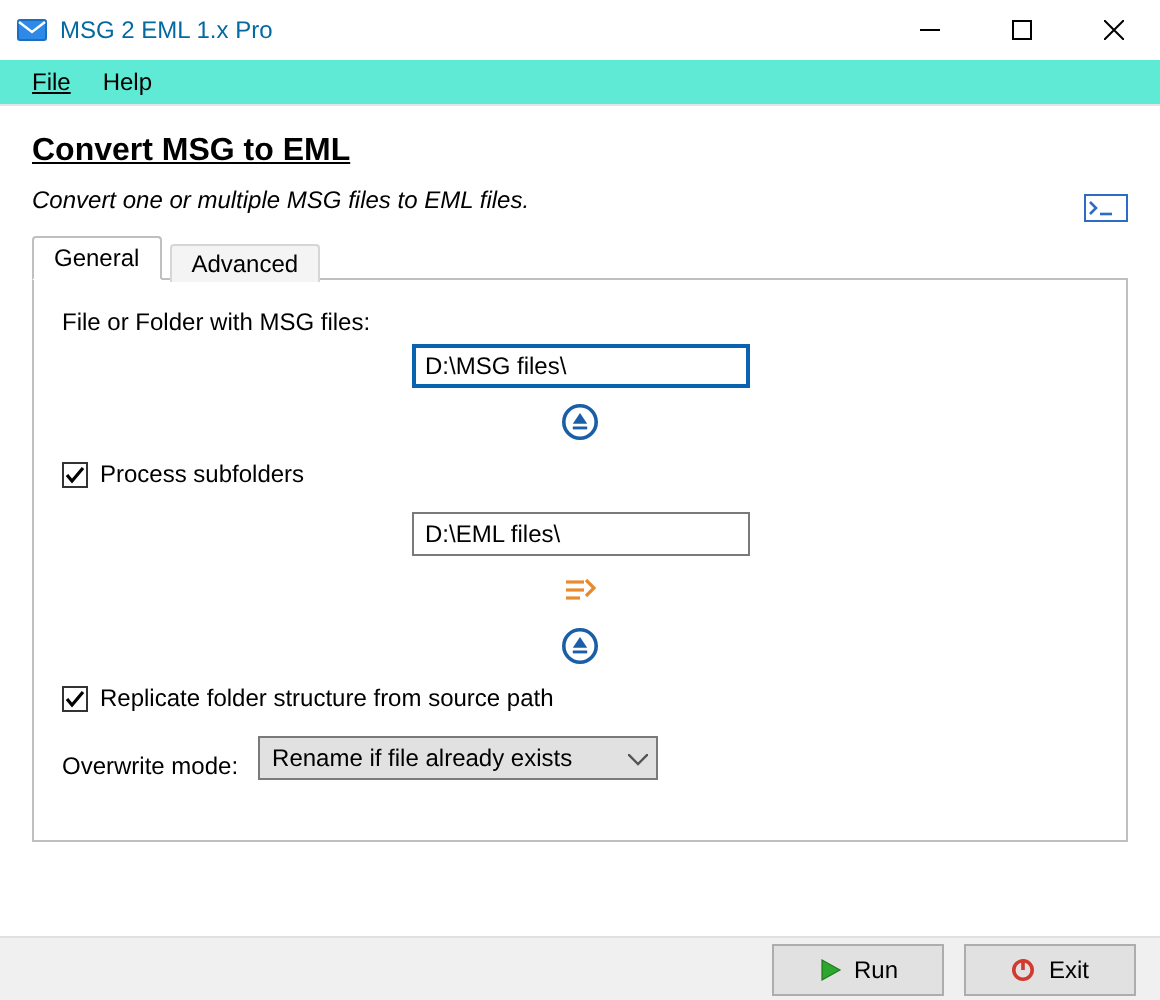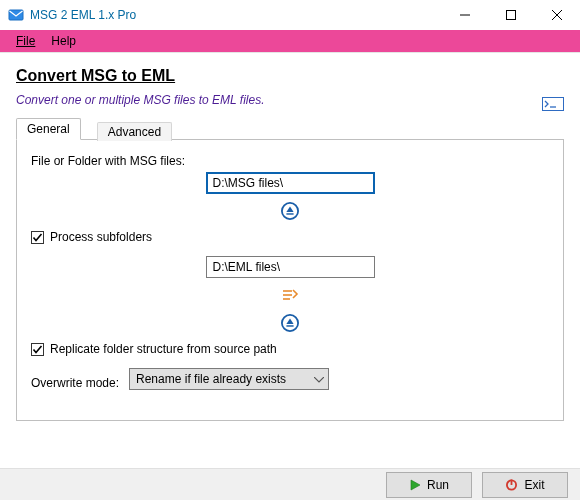--- a/index.html
+++ b/index.html
@@ -4,35 +4,35 @@
 <style>
 * { box-sizing: border-box; margin: 0; padding: 0; }
 body { font-family: "Segoe UI", Tahoma, sans-serif; font-size: 12px; color: #000; background: #fff; width: 580px; height: 500px; overflow: hidden; }
 
 .titlebar { height: 30px; display: flex; align-items: center; padding: 0 0 0 8px; background: #fff; }
 .titlebar .app-icon { width: 16px; height: 16px; margin-right: 6px; display: inline-flex; align-items: center; justify-content: center; }
 .titlebar .title { font-size: 12px; color: #0369a1; flex: 0 0 auto; }
 .titlebar .spacer { flex: 1; }
 .win-btn { width: 46px; height: 30px; display: inline-flex; align-items: center; justify-content: center; background: transparent; border: none; }
 
-.menubar { height: 22px; display: flex; align-items: center; padding: 0 10px; gap: 4px; background: #ec4899; }
+.menubar { height: 22px; display: flex; align-items: center; padding: 0 10px; gap: 4px; background: #5eead4; }
 .menu-item { padding: 2px 6px; text-decoration: underline; text-decoration-color: transparent; }
 .menu-item .ul { text-decoration: underline; }
 
 .sep { height: 1px; background: #e5e5e5; margin: 0 0 0 0; }
 
 .content { padding: 14px 16px 10px 16px; }
 .heading { font-size: 16px; font-weight: 700; margin-bottom: 8px; text-decoration: underline; }
 .subheading-row { display: flex; align-items: center; justify-content: space-between; }
-.subheading { font-style: italic; font-size: 12px; color: #4c1d95; margin-bottom: 10px; }
+.subheading { font-style: italic; font-size: 12px; color: #000000; margin-bottom: 10px; }
 .term-icon { width: 22px; height: 16px; display: inline-flex; }
 
 .tabs { position: relative; }
 .tab-strip { display: flex; align-items: flex-end; height: 22px; position: relative; z-index: 2; }
-.tab { border: 1px solid #bfbfbf; border-bottom: none; padding: 3px 10px; font-size: 12px; background: #fff; margin-right: 16px; position: relative; top: 1px; border-radius: 2px 2px 0 0; text-align: center;}
+.tab { border: 1px solid #bfbfbf; border-bottom: none; padding: 3px 10px; font-size: 12px; background: #fff; margin-right: 4px; position: relative; top: 1px; border-radius: 2px 2px 0 0; text-align: center;}
 .tab.active { background: #fff; border-bottom: 1px solid #fff; }
 .tab.inactive { background: #f4f4f4; border-color: #d6d6d6; top: 2px; padding: 2px 10px;}
 .tab-panel { border: 1px solid #bfbfbf; padding: 12px 14px 30px 14px; min-height: 280px; position: relative; z-index: 1; }
 
 .label { font-size: 12px; margin-bottom: 4px; margin-top: 2px; }
 .row { display: flex; align-items: center; gap: 6px; margin-bottom: 8px; flex-direction: column; }
 .row-input { flex: 1; }
 input.textbox { width: 100%; height: 22px; border: 1px solid #7a7a7a; padding: 2px 6px; font-size: 12px; font-family: inherit; outline: none; }
 input.textbox.focus { border: 1px solid #0a63b0; box-shadow: inset 0 0 0 1px #0a63b0; }
 

